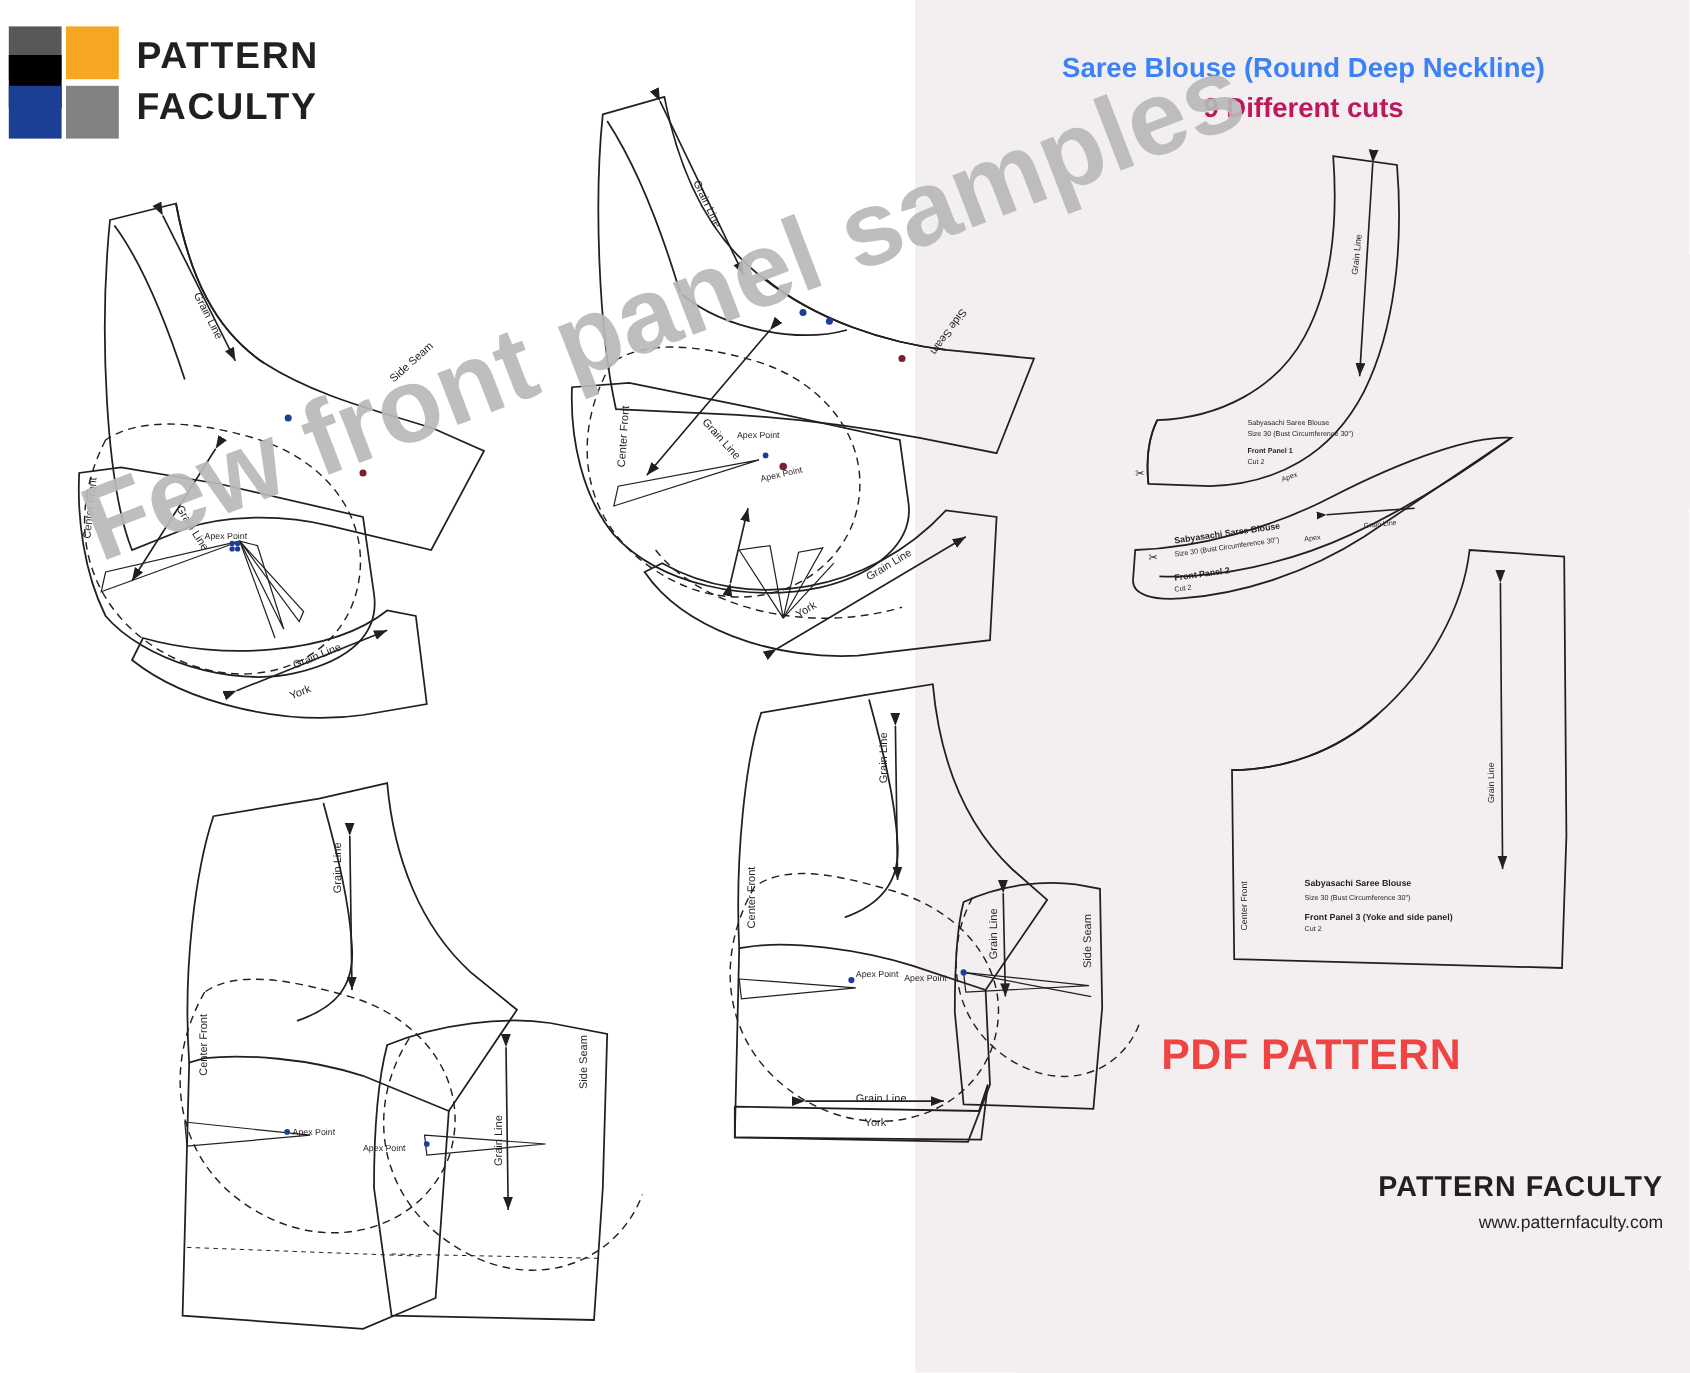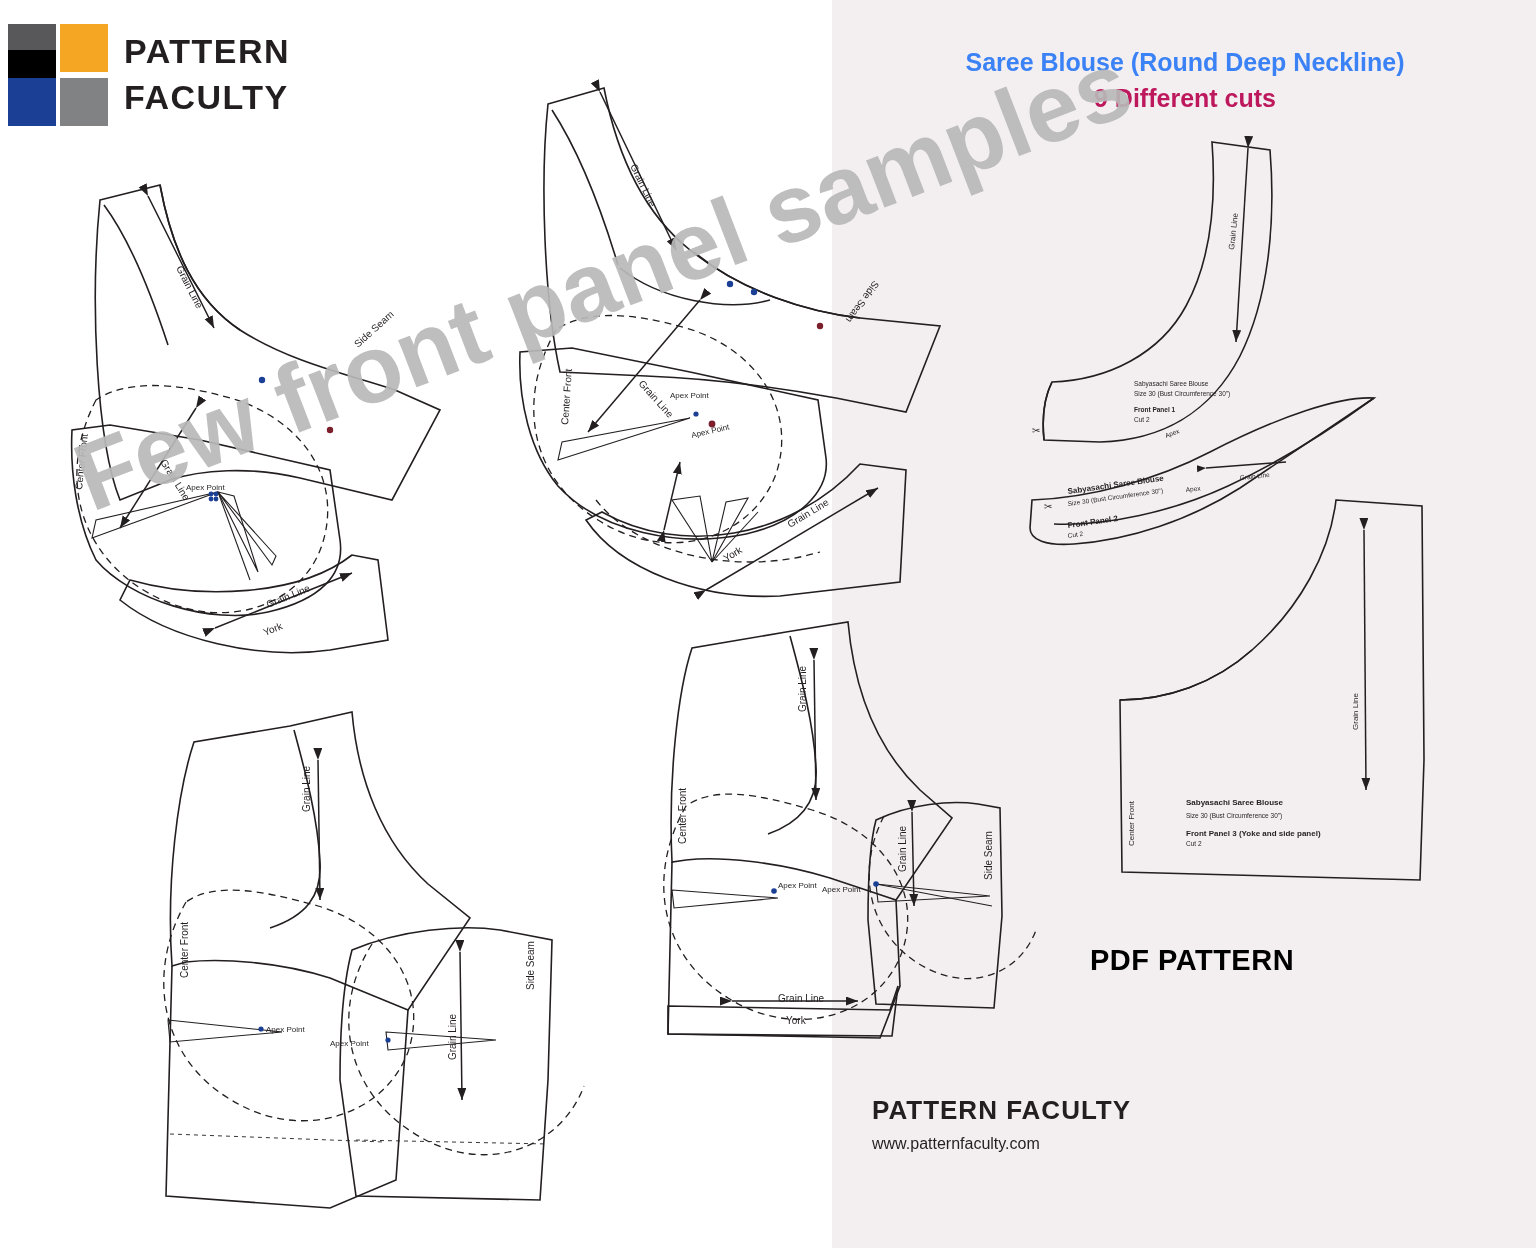--- a/index.html
+++ b/index.html
@@ -27,22 +27,22 @@
   .logo-text{position:absolute;left:116px;top:12px;}
   .logo-text div{
     font-size:34px;font-weight:bold;letter-spacing:1.5px;color:#231f20;
     line-height:46px;
   }
   
   .title-block{position:absolute;left:840px;top:44px;width:690px;text-align:center;}
   .title-block .t1{font-size:25px;font-weight:bold;color:#3b82f6;line-height:36px;}
   .title-block .t2{font-size:25px;font-weight:bold;color:#be185d;line-height:36px;}
   .pdf-block{position:absolute;left:872px;top:936px;width:640px;text-align:center;}
-  .pdf-block .p1{font-size:29px;font-weight:bold;color:#000000;line-height:48px;letter-spacing:0.5px;}
-  .brand-block{position:absolute;left:872px;top:1090px;width:640px;text-align:left;}
+  .pdf-block .p1{font-size:39px;font-weight:bold;color:#ef4444;line-height:48px;letter-spacing:0.5px;}
+  .brand-block{position:absolute;left:872px;top:1058px;width:640px;text-align:right;}
   .brand-block .b1{font-size:26px;font-weight:bold;color:#231f20;letter-spacing:1px;line-height:40px;}
   .brand-block .b2{font-size:16px;color:#231f20;line-height:28px;}
   
   .watermark{
     position:absolute;left:60px;top:430px;width:1180px;
     font-size:96px;font-weight:bold;color:#b9b9b9;
     transform:rotate(-21deg);transform-origin:0 0;
     white-space:nowrap;opacity:.92;
     pointer-events:none;
   }

